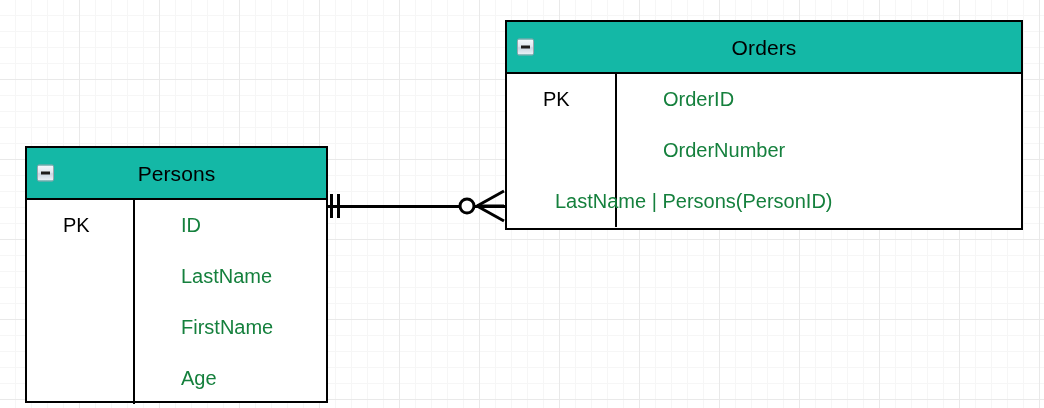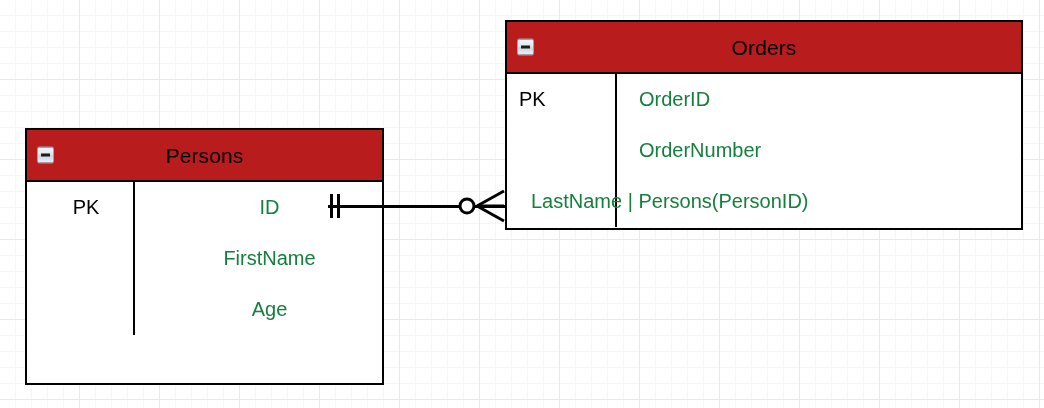--- a/index.html
+++ b/index.html
@@ -33,21 +33,21 @@
     position: absolute;
     box-sizing: border-box;
     border: 2px solid #000000;
     background: #ffffff;
   }
 
   .entity-header {
     position: relative;
     box-sizing: border-box;
     height: 52px;
-    background: #b91c1c;
+    background: #14b8a6;
     border-bottom: 2px solid #000000;
     display: flex;
     align-items: center;
     justify-content: center;
   }
 
   .entity-title {
     font-size: 21px;
     color: #000000;
     line-height: 1;
@@ -79,20 +79,21 @@
 
   .entity-body {
     position: relative;
   }
 
   .attr-row {
     position: relative;
     display: flex;
     align-items: center;
     height: 51px;
+    padding-left: 24px;
   }
 
   .key-cell {
     box-sizing: border-box;
     flex: 0 0 auto;
     padding-left: 12px;
     font-size: 20px;
     color: #000000;
     white-space: nowrap;
   }
@@ -112,24 +113,23 @@
     position: absolute;
     top: 0;
     bottom: 0;
     width: 2px;
     background: #000000;
   }
 
   
   #entity-persons {
     left: 25px;
-    top: 128px;
-    width: 359px;
+    top: 146px;
+    width: 303px;
     height: 257px;
-    text-align: center;
   }
   #entity-persons .key-cell { flex-basis: 106px; }
   #entity-persons .col-divider { left: 106px; }
 
   
   #entity-orders {
     left: 505px;
     top: 20px;
     width: 518px;
     height: 210px;
@@ -158,20 +158,24 @@
       <span class="entity-title">Persons</span>
     </div>
     <div class="entity-body">
       <div class="col-divider"></div>
 
       <div class="attr-row">
         <span class="key-cell">PK</span>
         <span class="name-cell">ID</span>
       </div>
 
+      <div class="attr-row">
+        <span class="key-cell"></span>
+        <span class="name-cell">LastName</span>
+      </div>
 
       <div class="attr-row">
         <span class="key-cell"></span>
         <span class="name-cell">FirstName</span>
       </div>
 
       <div class="attr-row">
         <span class="key-cell"></span>
         <span class="name-cell">Age</span>
       </div>

